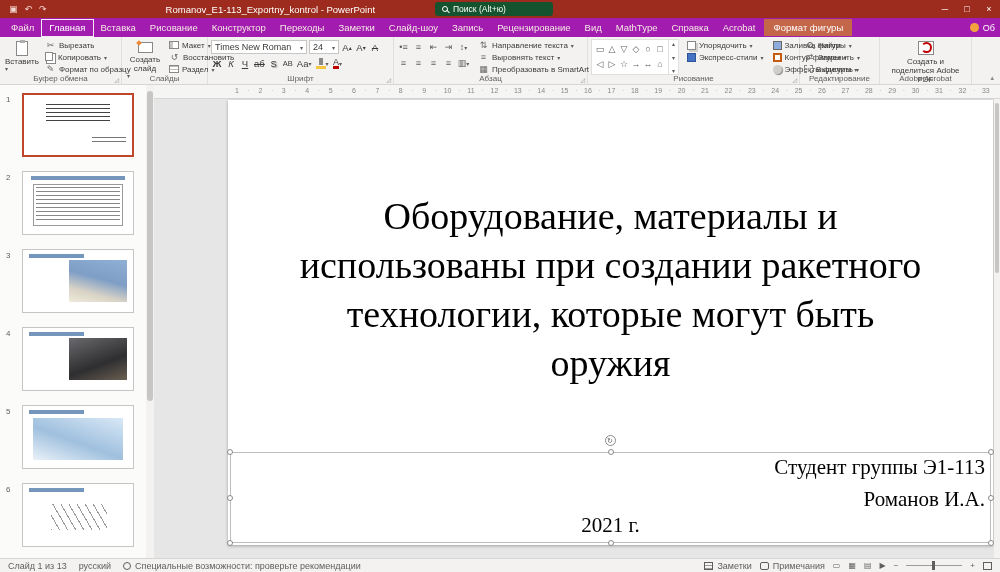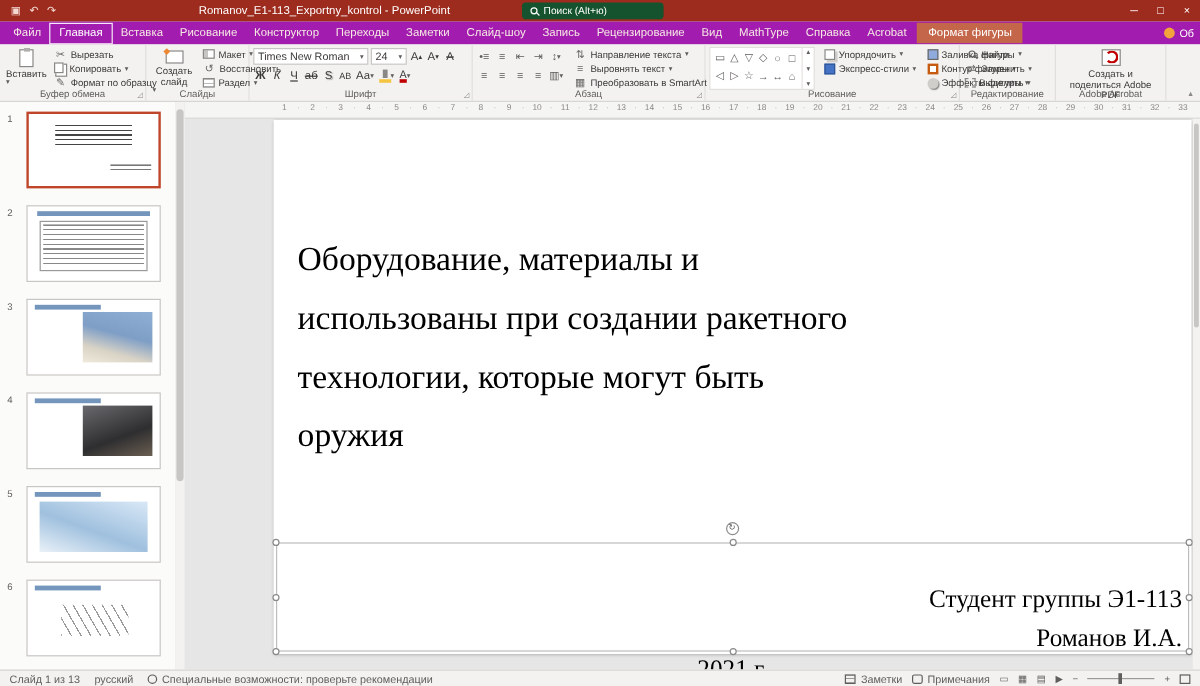--- a/index.html
+++ b/index.html
@@ -114,23 +114,23 @@
   .panel-sb { position:absolute; left:146px; top:85px; width:8px; bottom:14px; background:#F3F2F1; }
   .panel-sb .sbthumb { position:absolute; left:1px; width:6px; top:6px; height:310px; background:#C8C6C4; border-radius:3px; }
 
   
   .canvas { position:absolute; left:154px; top:85px; right:0; bottom:14px; background:#E6E6E6; overflow:hidden; }
   .ruler { position:absolute; left:0; top:0; right:0; height:14px; background:#F5F5F4; border-bottom:1px solid #D8D6D4; }
   .rnum { position:absolute; top:2px; font-size:7px; color:#8a8886; transform:translateX(-50%); }
   .rdot { position:absolute; top:2px; font-size:7px; color:#c0bebc; transform:translateX(-50%); }
   .slide { position:absolute; left:74px; top:15px; width:765px; height:445px; background:#fff;
     box-shadow:0 1px 3px rgba(0,0,0,.3); }
-  .stitle { position:absolute; left:20px; right:20px; top:92px; 
-    font-family:"Liberation Serif","DejaVu Serif",serif; font-size:28px; line-height:49px; color:#000; }
-  .sub { position:absolute; font-family:"Liberation Serif","DejaVu Serif",serif; font-size:21px; color:#000;margin-top:32px; }
+  .stitle { position:absolute; left:20px; right:20px; top:92px; text-align:center;
+    font-family:"Liberation Serif","DejaVu Serif",serif; font-size:38px; line-height:49px; color:#000; }
+  .sub { position:absolute; font-family:"Liberation Serif","DejaVu Serif",serif; font-size:21px; color:#000; }
   .sub.r1 { right:8px; top:355px; } .sub.r2 { right:8px; top:387px; }
   .sub.yr { left:0; right:0; top:413px; text-align:center; }
   .selbox { position:absolute; left:2px; right:2px; top:352px; height:91px; border:1px solid #BDBDBD; }
   .h { position:absolute; width:6px; height:6px; background:#fff; border:1px solid #8a8a8a; border-radius:50%; }
   .h.nw{left:-4px;top:-4px} .h.n{left:50%;margin-left:-3px;top:-4px} .h.ne{right:-4px;top:-4px}
   .h.w{left:-4px;top:50%;margin-top:-3px} .h.e{right:-4px;top:50%;margin-top:-3px}
   .h.sw{left:-4px;bottom:-4px} .h.s{left:50%;margin-left:-3px;bottom:-4px} .h.se{right:-4px;bottom:-4px}
   .rot { position:absolute; top:-18px; left:50%; margin-left:-6px; width:11px; height:11px; border:1px solid #8a8a8a;
     border-radius:50%; background:#fff; font-size:7px; line-height:9px; text-align:center; color:#555; }
   .vscroll { position:absolute; right:0; top:14px; width:6px; bottom:0; background:#F3F2F1; }

